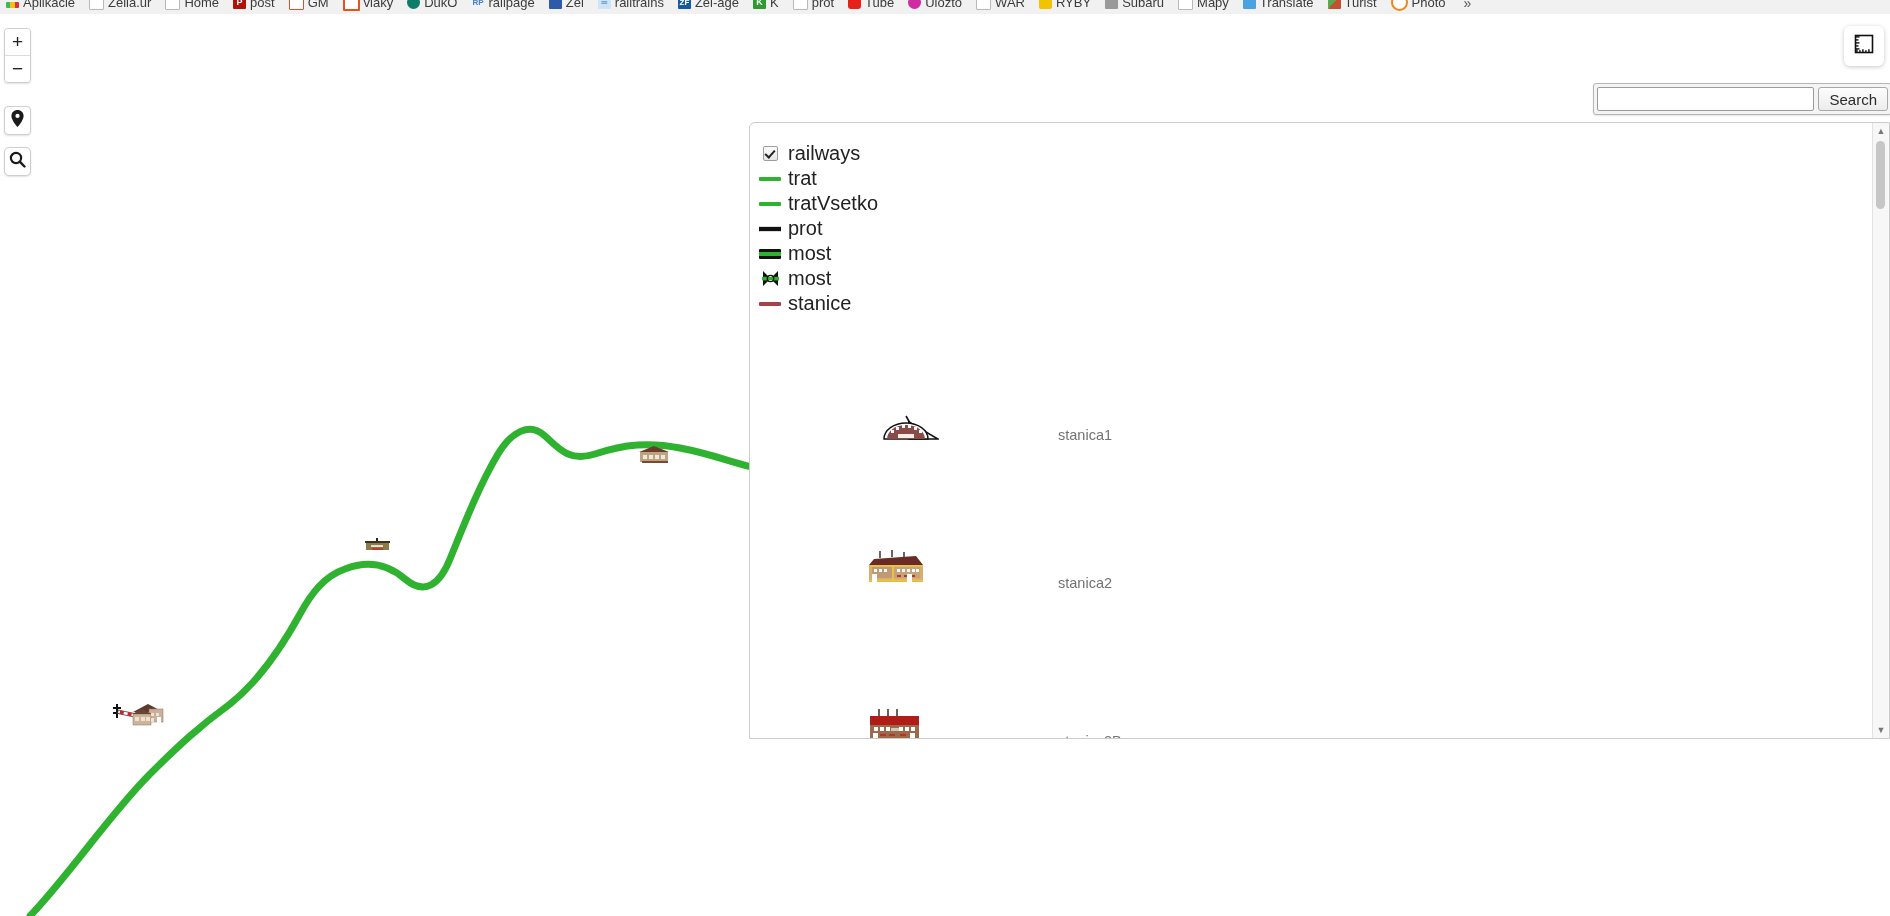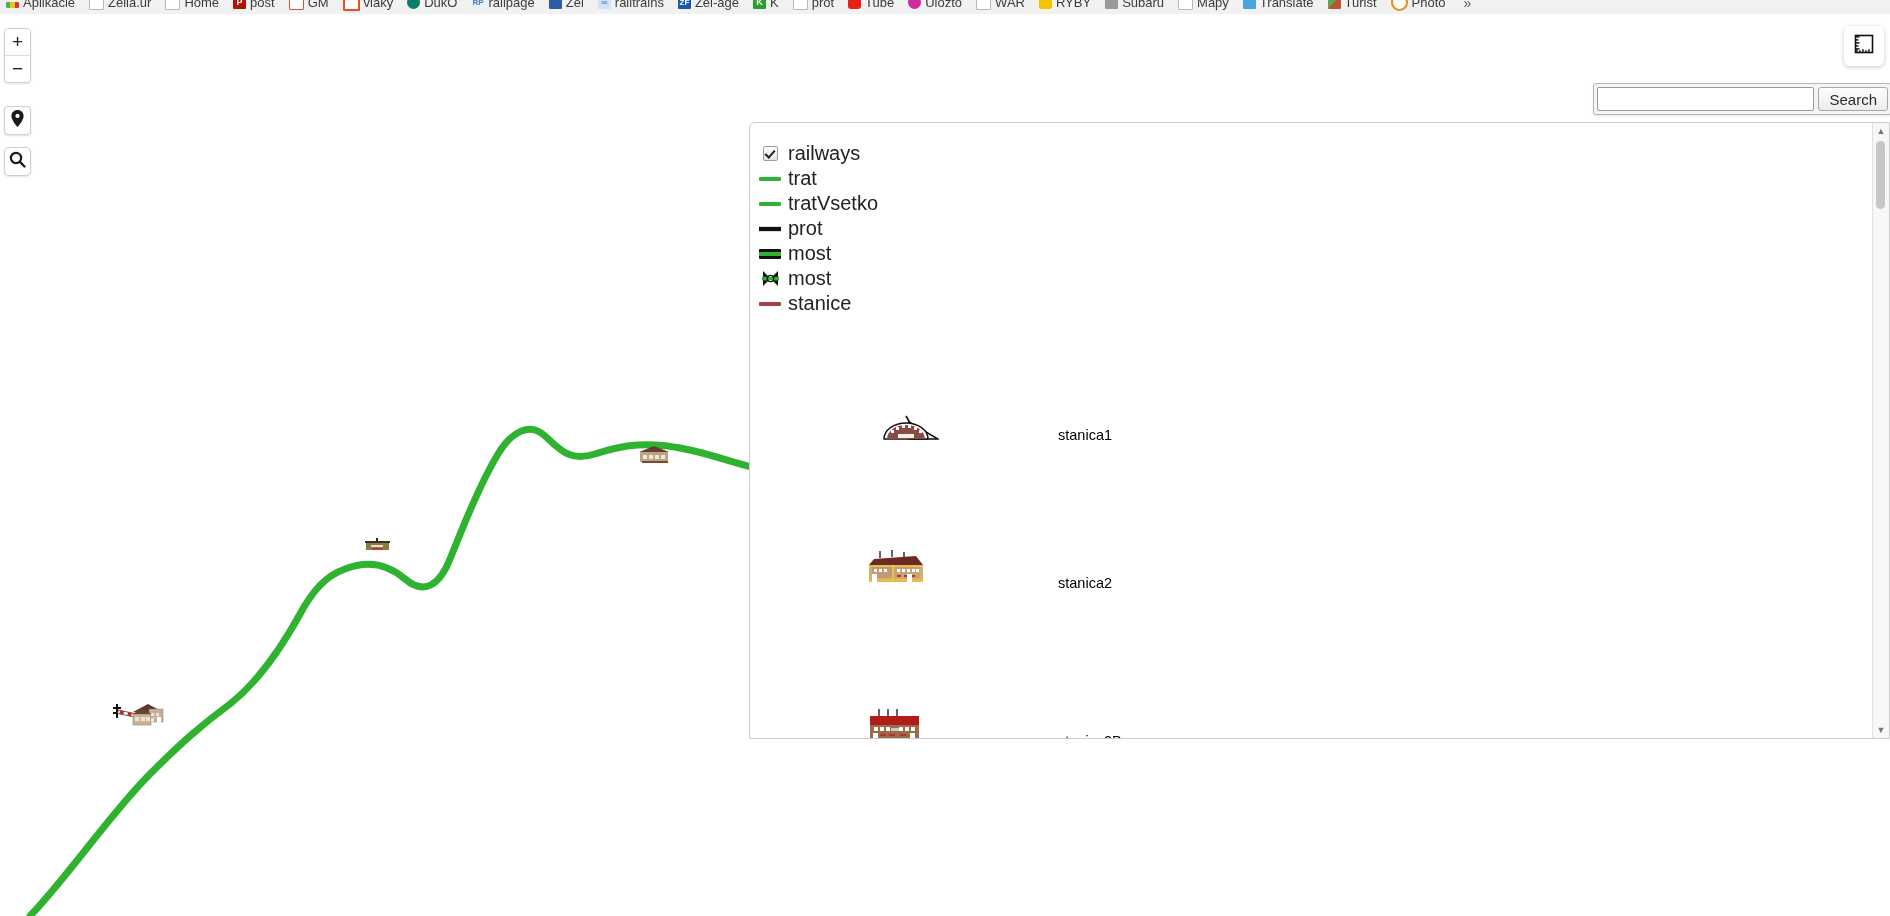--- a/index.html
+++ b/index.html
@@ -234,21 +234,21 @@
 
   
   .legend-feature {
     position: absolute;
     display: flex;
     align-items: center;
   }
   .lf-label {
     position: absolute;
     font-size: 14.5px;
-    color: #000000;
+    color: #737373;
     white-space: nowrap;
   }
 
   
   #map-bld-1 { position:absolute; left:130px; top:689px; width:36px; height:26px; }
   #map-bld-2 { position:absolute; left:364px; top:524px; width:27px; height:14px; }
   #map-bld-3 { position:absolute; left:638px; top:431px; width:32px; height:20px; }
 
   #semaphore {
     position: absolute;

